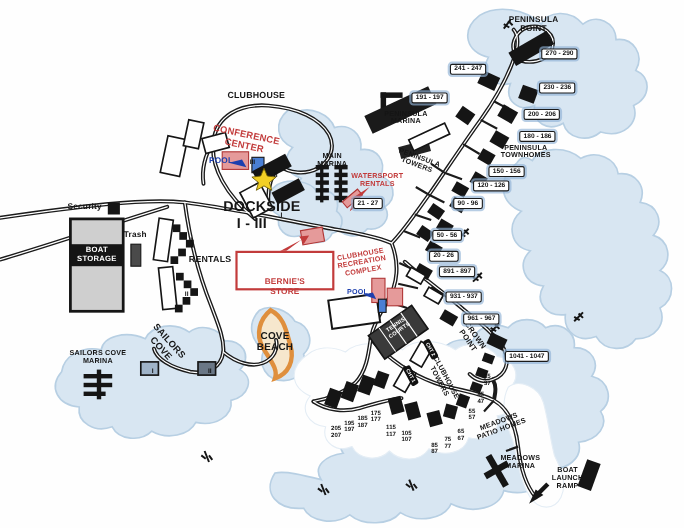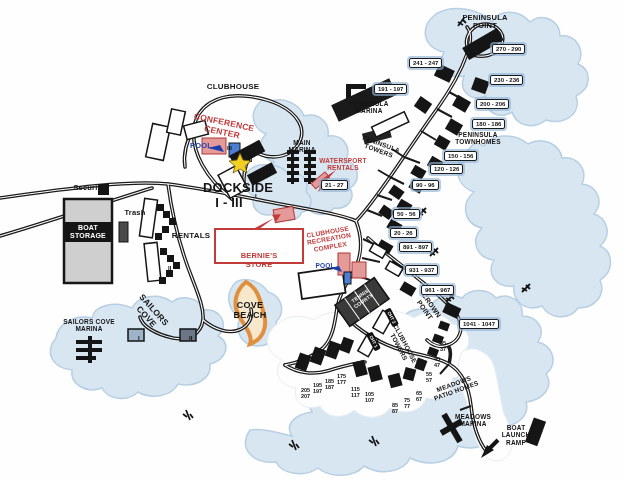--- a/index.html
+++ b/index.html
@@ -250,22 +250,22 @@
   <div class="lab sm" style="left:447px;top:131px;width:62px">PENINSULA
 TOWNHOMES</div>
   <div class="lab" style="left:203px;top:83px;width:60px">CLUBHOUSE</div>
   <div class="lab red" style="left:182px;top:118px;width:82px;transform:rotate(12deg);font-size:8.5px">CONFERENCE
 CENTER</div>
   <div class="lab blue" style="left:188px;top:142px;width:26px;font-size:7.5px">POOL</div>
   <div class="lab sm" style="left:282px;top:139px;width:40px">MAIN
 MARINA</div>
   <div class="lab red sm" style="left:315px;top:157px;width:56px">WATERSPORT
 RENTALS</div>
-  <div class="lab" style="left:68px;top:184px;width:42px;font-size:7.5px">Security</div>
-  <div class="lab" style="left:120px;top:209px;width:30px;font-size:7.5px">Trash</div>
+  <div class="lab" style="left:56px;top:184px;width:42px;font-size:7.5px">Security</div>
+  <div class="lab" style="left:108px;top:209px;width:30px;font-size:7.5px">Trash</div>
   <div class="lab white" style="left:64px;top:224px;width:48px;font-size:7px">BOAT
 STORAGE</div>
   <div class="lab" style="left:166px;top:232px;width:50px">RENTALS</div>
   <div class="lab" style="left:203px;top:181px;width:52px;font-size:13px">DOCKSIDE
 I - III</div>
   <div class="bstore">
     <div class="lab red" style="font-size:7.5px">BERNIE'S
 STORE</div>
   </div>
   <div class="lab red sm" style="left:300px;top:228px;width:58px;transform:rotate(-10deg)">CLUBHOUSE

